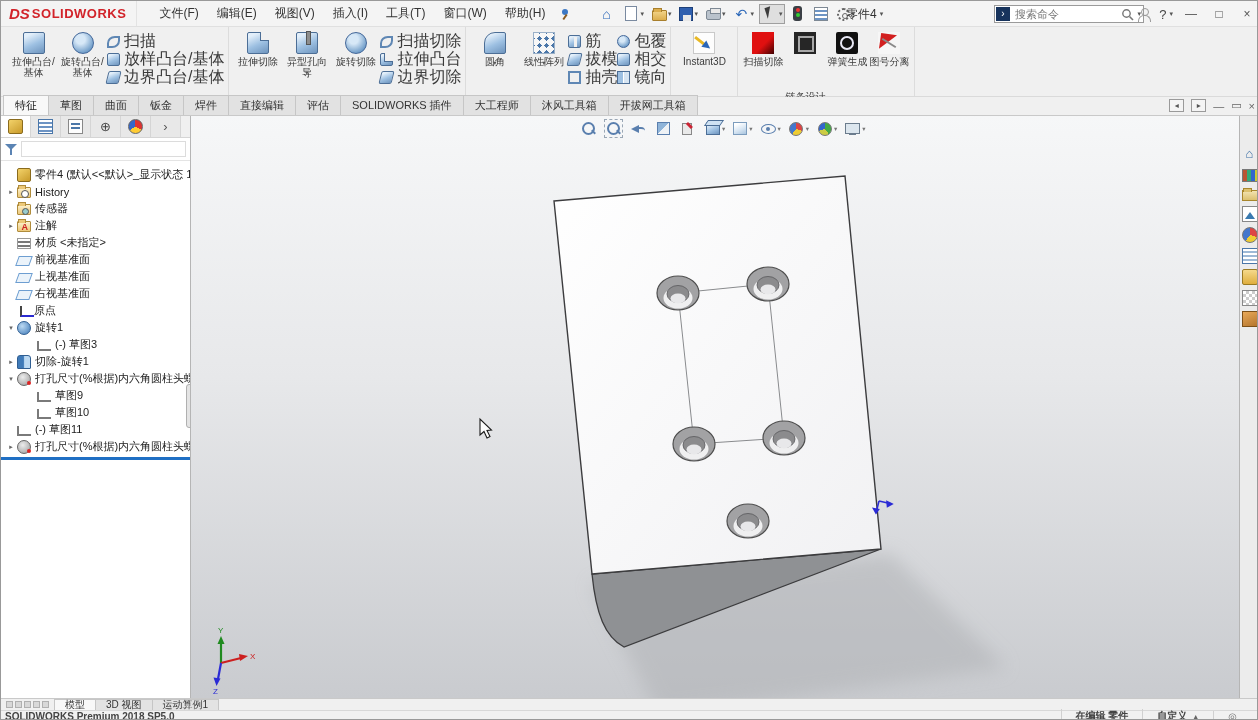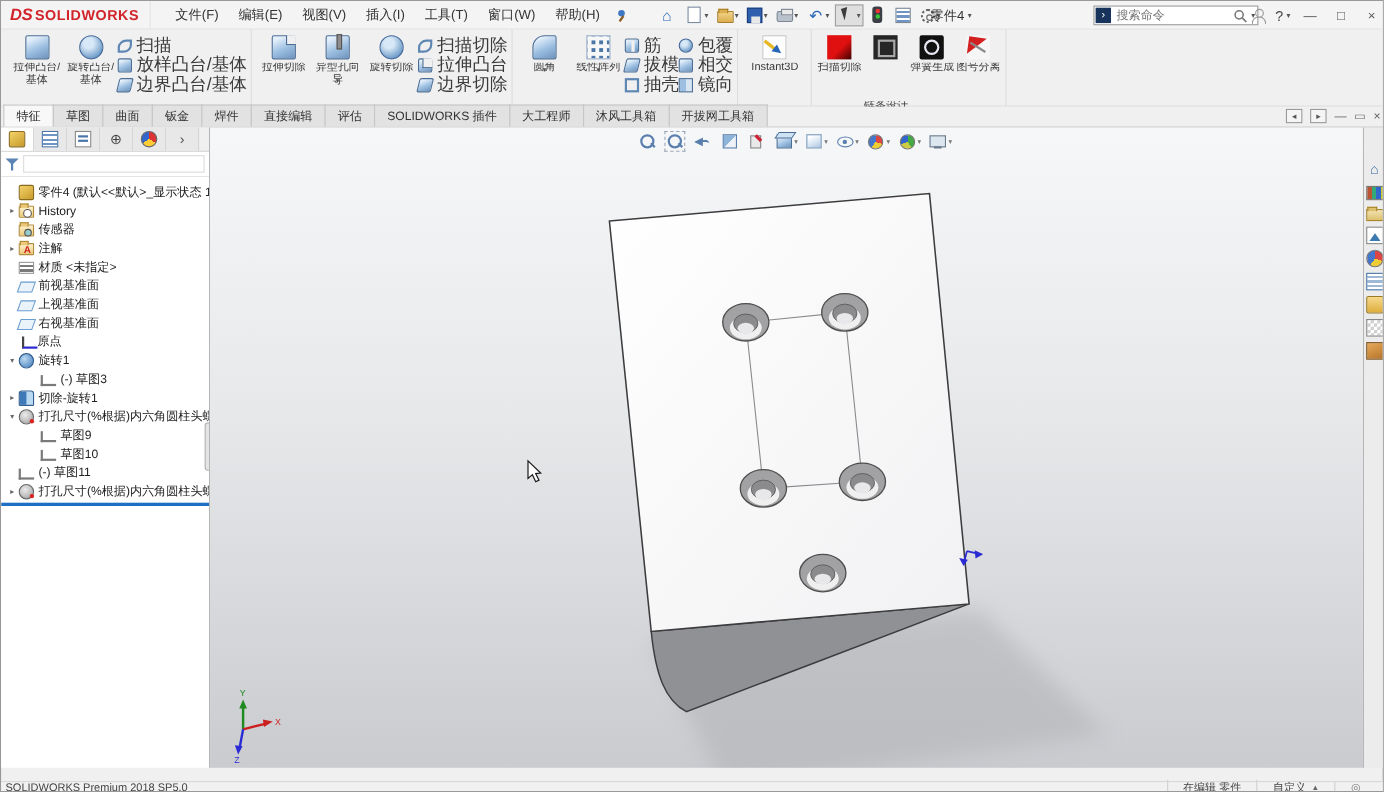--- a/index.html
+++ b/index.html
@@ -174,21 +174,21 @@
   .tp-forum{background:linear-gradient(#f5d98b,#dfae3e);border:1px solid #9a7a22;border-radius:2px;}
   .tp-pack{background:#fff;border:1px solid #888;background-image:linear-gradient(45deg,#ccc 25%,transparent 25%,transparent 75%,#ccc 75%),linear-gradient(45deg,#ccc 25%,transparent 25%,transparent 75%,#ccc 75%);background-size:6px 6px;background-position:0 0,3px 3px;}
   .tp-box{background:linear-gradient(155deg,#e8a95a,#b5752c);border:1px solid #7d5018;}
 
   
   .doctabs{position:absolute;left:0;top:697px;width:1258px;height:12px;background:#f0f0f0;border-top:1px solid #c9c9c9;display:flex;align-items:stretch;}
   .tab-scroll{display:flex;align-items:center;gap:2px;padding:0 5px;}
   .tab-scroll i{width:7px;height:7px;background:#d8d8d8;border:1px solid #b0b0b0;display:block;}
   .dtab{font-size:10px;color:#333;background:#e3e3e3;border:1px solid #c6c6c6;border-bottom:none;padding:0 10px;display:flex;align-items:center;margin-right:-1px;white-space:nowrap;}
   .dtab.active{background:#f8f8f8;}
-  .statusbar{position:absolute;left:0;top:709px;width:1258px;height:11px;background:#f1f1f1;border-top:1px solid #d8d8d8;display:flex;align-items:center;font-size:10px;color:#444;}
+  .statusbar{position:absolute;left:0;top:709px;width:1258px;height:11px;background:#f1f1f1;border-top:1px solid #d8d8d8;display:flex;align-items:center;font-size:10px;color:#444;font-weight:bold;}
   .status-left{padding-left:4px;}
   .status-right{position:absolute;right:8px;display:flex;align-items:center;gap:0;}
   .status-cell{padding:0 14px;border-left:1px solid #d0d0d0;display:flex;align-items:center;gap:5px;}
   .up-arrow{font-size:7px;color:#666;}
   .marker-ic{font-size:10px;color:#777;}
 </style>
 </head>
 <body>
 
 <div id="app">
@@ -706,20 +706,35 @@
         <span class="tp-ic tp-props"></span>
 
         <span class="tp-ic tp-forum"></span>
 
         <span class="tp-ic tp-pack"></span>
 
         <span class="tp-ic tp-box"></span>
       </div>
   </div>
 
+  <div class="doctabs">
+    <span class="tab-scroll">
+        <i></i>
+        <i></i>
+        <i></i>
+        <i></i>
+        <i></i>
+      </span>
+    <div style="display:flex;align-items:stretch;">
+
+    <span class="dtab active">模型</span>
+        <span class="dtab">3D 视图</span>
+        <span class="dtab">运动算例1</span>
+      </div>
+  </div>
 
   <div class="statusbar">
     <span class="status-left">SOLIDWORKS Premium 2018 SP5.0</span>
     <div class="status-right">
       <span class="status-cell">
           <span>在编辑 零件</span>
         </span>
       <span class="status-cell">
         <span>自定义</span>
         <span class="up-arrow">▲</span>

